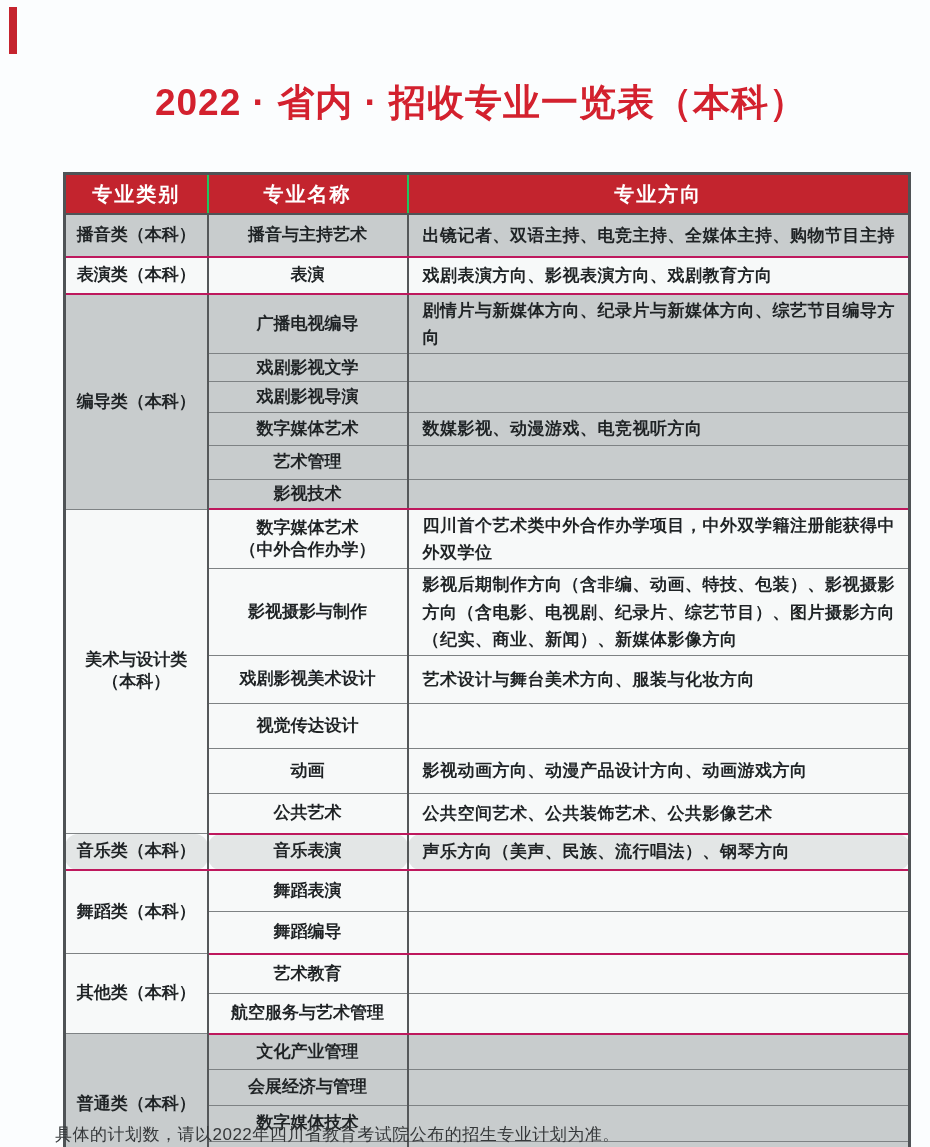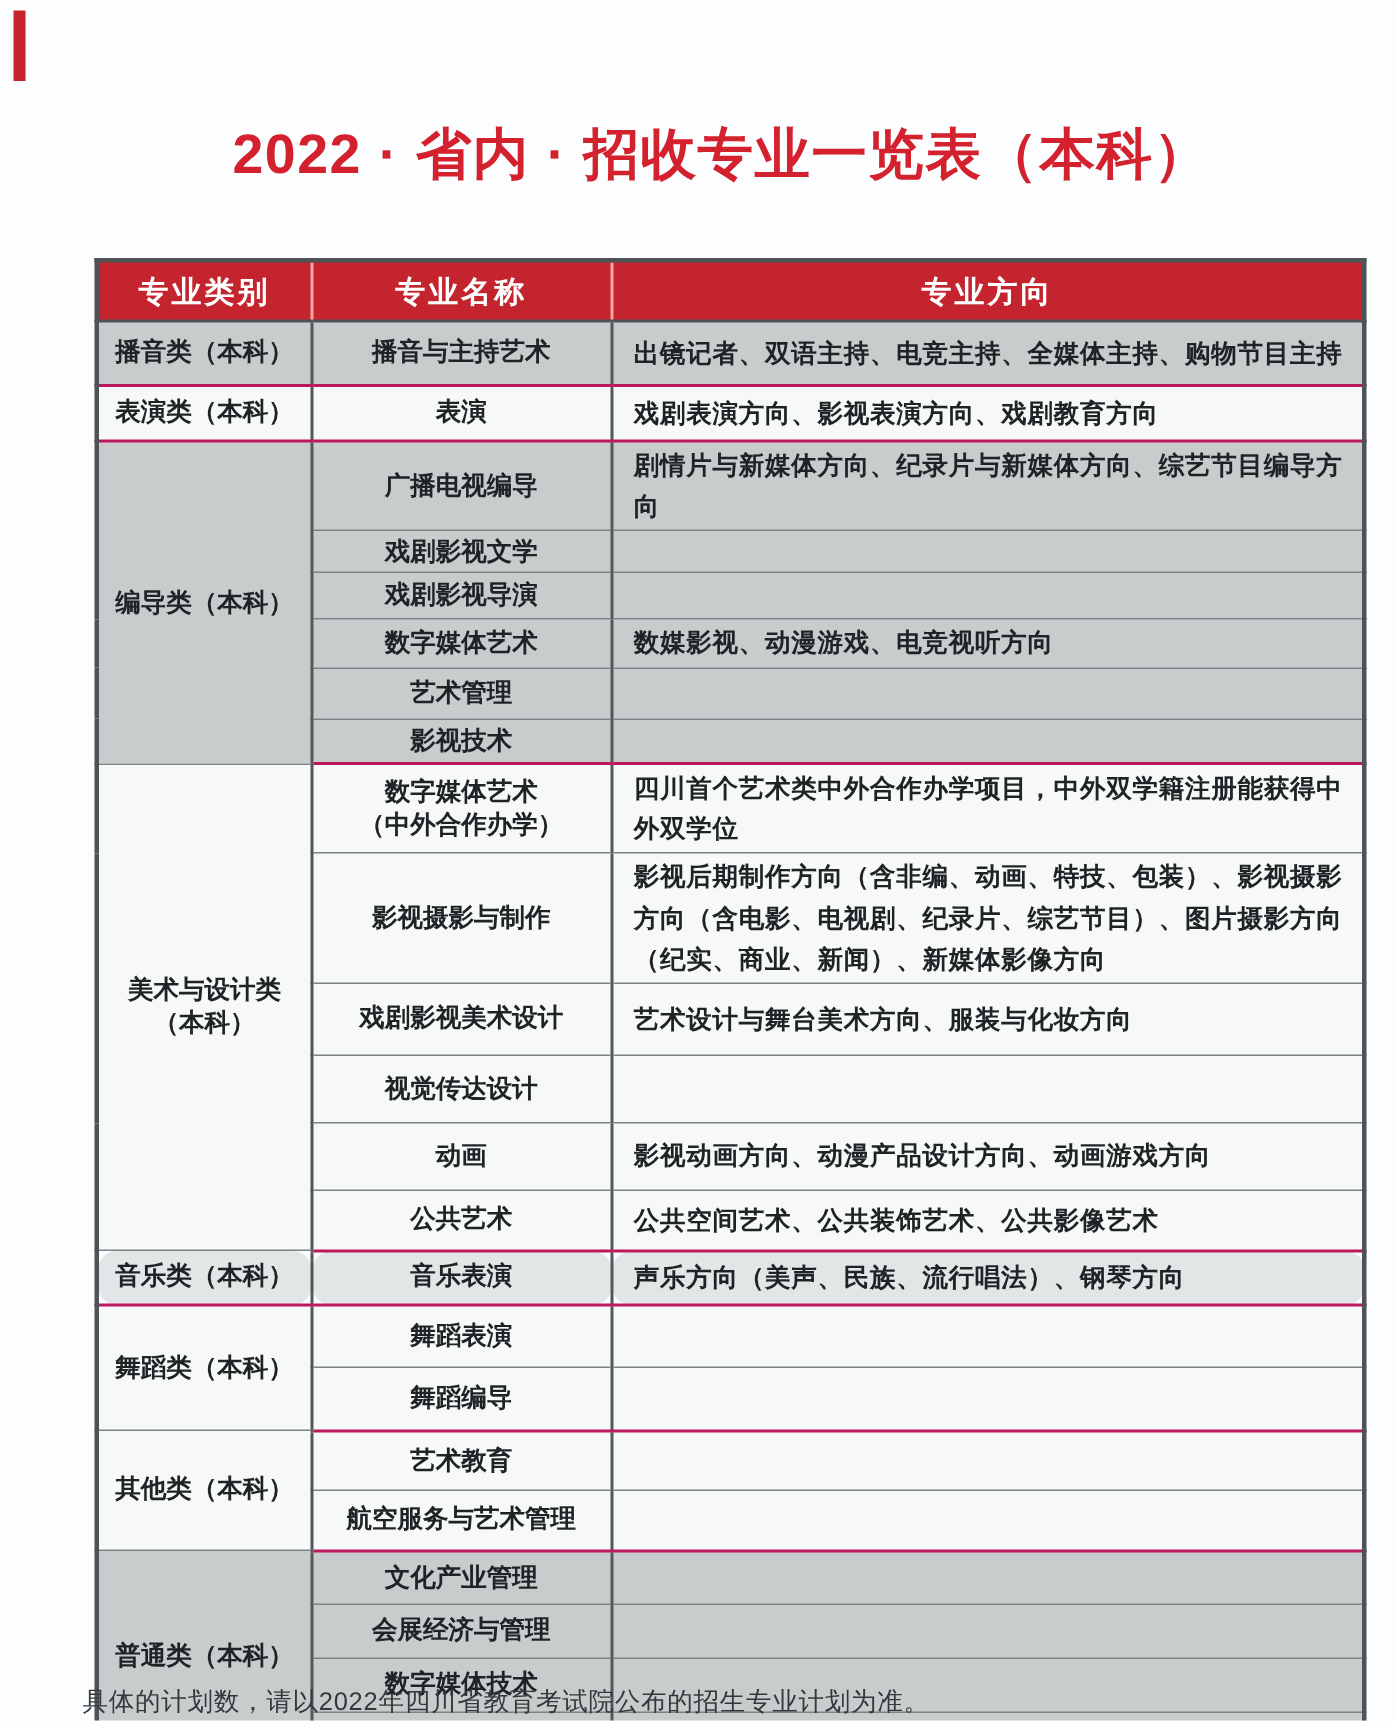--- a/index.html
+++ b/index.html
@@ -21,21 +21,21 @@
     letter-spacing:1px;
   }
   table.majors{
     position:absolute;top:172px;left:63px;
     width:845px;border-collapse:collapse;table-layout:fixed;
     border:3px solid #4f5356;
   }
   th{
     background:#c3242e;color:#ffffff;
     font-size:20px;font-weight:bold;height:36px;
-    border-left:2px solid #8c2a31;border-right:2px solid #fca5a5;
+    border-left:2px solid #8c2a31;border-right:2px solid #22c55e;
     border-bottom:2px solid #4f5356;
     letter-spacing:2px;
   }
   td{
     font-size:17px;font-weight:bold;color:#1f2325;
     text-align:center;vertical-align:middle;
     padding:2px 6px;line-height:1.32;
     border-left:2px solid #55585a;border-right:2px solid #55585a;
     border-bottom:1px solid #7e8284;
     white-space:pre-line;

